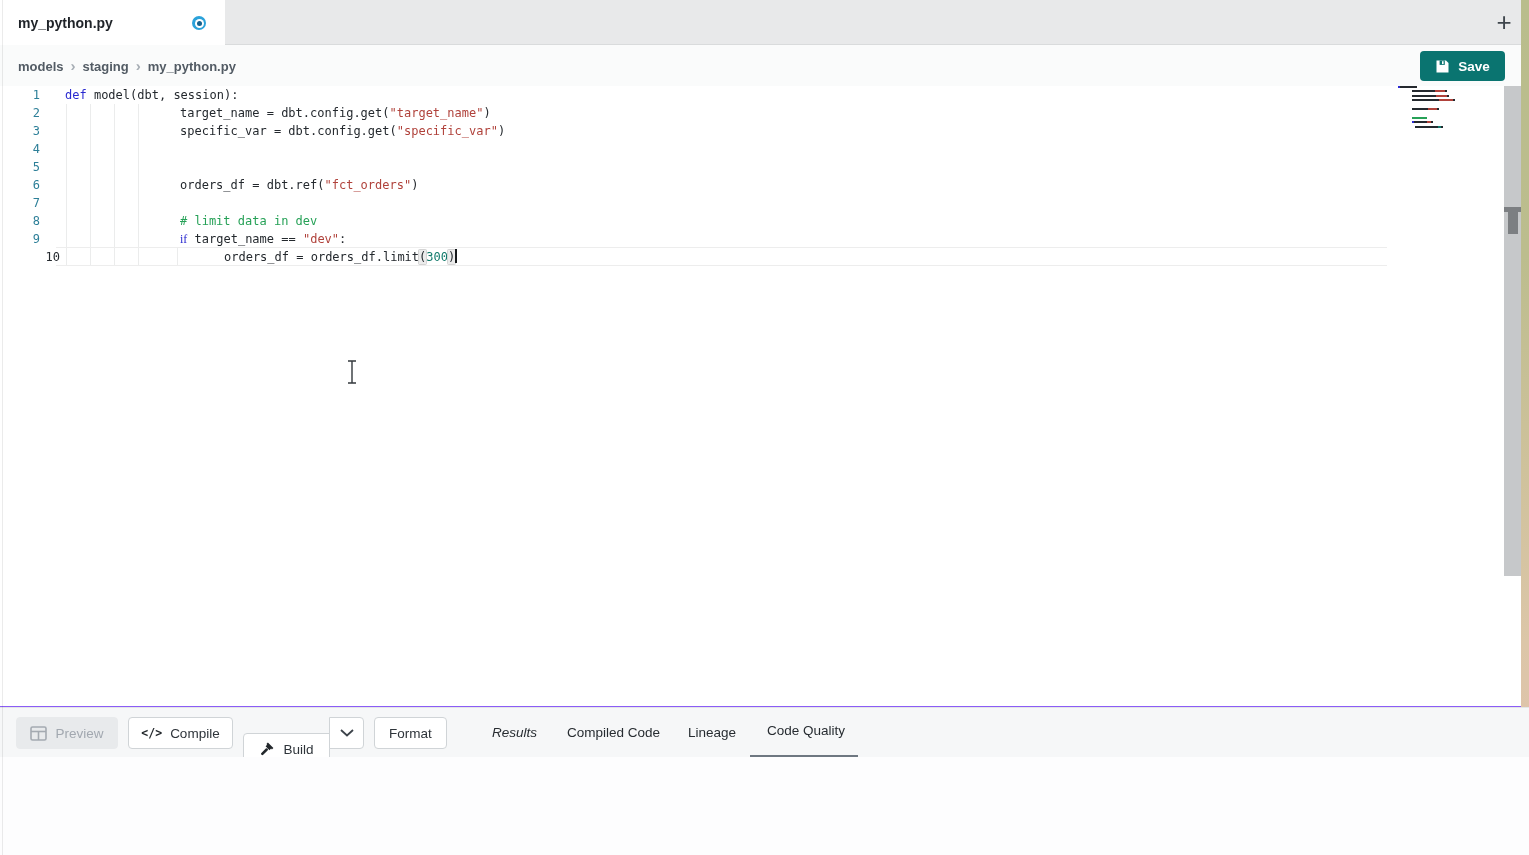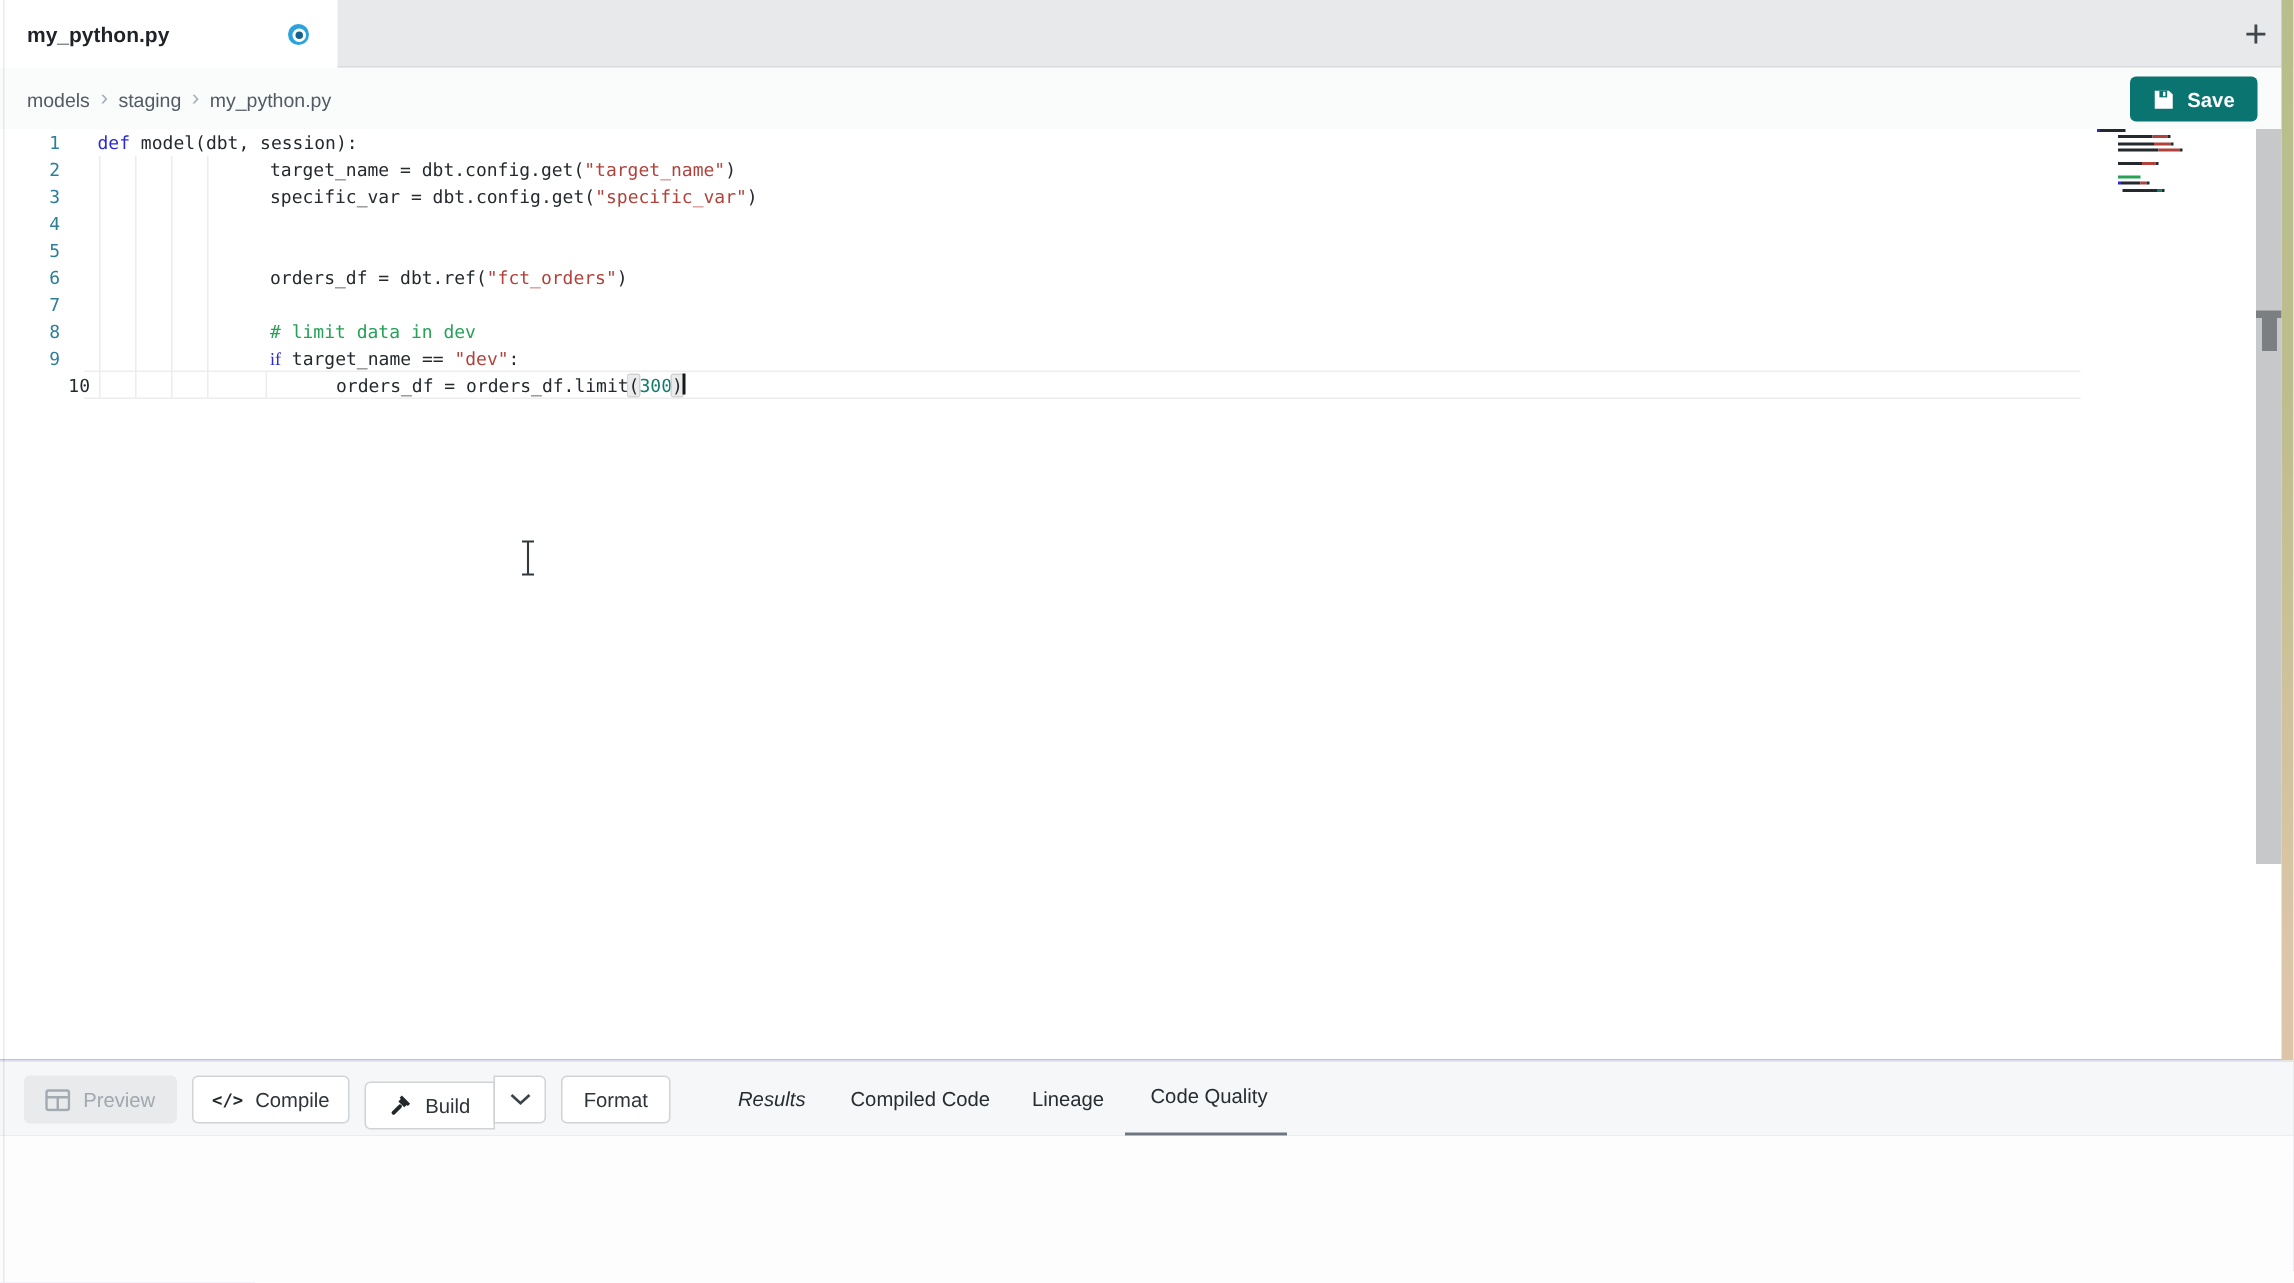--- a/index.html
+++ b/index.html
@@ -1,30 +1,30 @@
 <!DOCTYPE html>
 <html><head>
 <meta charset="utf-8">
 <style>
   * { margin:0; padding:0; box-sizing:border-box; }
   html,body { width:1529px; height:855px; background:#fff; font-family:"Liberation Sans", sans-serif; overflow:hidden; }
-  .app { position:relative; width:1529px; height:855px; background:#c4b5fd; }
+  .app { position:relative; width:1529px; height:855px; background:#8b5cf6; }
   .left-edge { position:absolute; left:2px; top:0; width:1px; height:855px; background:rgba(0,0,0,0.08); z-index:50; }
 
   
   .tabbar { position:absolute; left:0; top:0; width:1529px; height:45px; background:#e8e9ea; border-bottom:1px solid #d9dbdc; }
   .file-tab { position:absolute; left:0; top:0; width:225px; height:46px; background:#fff; display:flex; align-items:center; padding-left:18px; }
   .tab-label { font-size:14px; font-weight:700; color:#1f2328; }
   .unsaved-dot { position:absolute; left:192px; top:16px; width:14px; height:14px; border-radius:50%; background:#2ba2da; display:flex; align-items:center; justify-content:center; }
   .dot-mid { width:9px; height:9px; border-radius:50%; background:#fff; display:flex; align-items:center; justify-content:center; }
   .dot-core { width:5px; height:5px; border-radius:50%; background:#15618d; }
   .newtab { position:absolute; right:10px; top:5px; width:30px; height:34px; display:flex; align-items:center; justify-content:center; font-size:26px; font-weight:300; color:#3f464d; cursor:pointer; }
 
   
-  .crumbbar { position:absolute; left:0; top:45px; width:1529px; height:42px; background:#fafbfb; display:flex; align-items:center; padding-left:18px; }
+  .crumbbar { position:absolute; left:0; top:45px; width:1529px; height:42px; background:#fafbfb; display:flex; align-items:center; padding-left:18px;font-weight:bold; }
   .crumb { font-size:13px; color:#525b64; }
   .sep { font-size:15px; color:#a7aeb5; margin:0 7px; position:relative; top:-1px; }
   .save-btn { position:absolute; left:1420px; top:51px; width:85px; height:30px; background:#0a7470; border:none; border-radius:4px; color:#fff; font-family:"Liberation Sans",sans-serif; font-size:13.5px; font-weight:600; display:flex; align-items:center; justify-content:center; gap:8px; cursor:pointer; }
 
   
   .editor { position:absolute; left:0; top:86px; width:1529px; height:620px; background:#fff; font-family:"DejaVu Sans Mono","Liberation Mono",monospace; font-size:12px; }
   .guide { position:absolute; width:1px; background:#ebecec; }
   .code-row { display:flex; height:18px; line-height:18px; position:relative; }
   .code-row.active::before { content:''; position:absolute; left:56px; right:142px; top:-1px; bottom:0; border-top:1px solid #ededed; border-bottom:1px solid #ededed; pointer-events:none; }
   .ln { flex:none; width:40px; text-align:right; margin-right:25px; user-select:none; }
@@ -46,21 +46,21 @@
   .ibeam { position:absolute; left:345px; top:359px; z-index:60; }
 
   
   .toolbar { position:absolute; left:0; top:707px; width:1529px; height:50px; background:#f6f7f8; border-top:1px solid #e3e5e7; }
   .btn { position:absolute; top:9px; height:32px; border-radius:4px; display:flex; align-items:center; justify-content:center; gap:8px; font-size:13.5px; font-family:"Liberation Sans",sans-serif; cursor:pointer; }
   .btn.disabled { background:#e8eaec; color:#a2a8b0; border:1px solid #e8eaec; cursor:default; }
   .btn.normal { background:#fff; color:#2e343a; border:1px solid #d0d4d7; }
   .btn-preview { left:16px; width:102px; }
   .btn-compile { left:128px; width:105px; }
   .split { position:absolute; left:243px; top:9px; display:flex; }
-  .btn-build { position:relative; top:4px; left:0; width:87px; border-radius:4px 0 0 4px; }
+  .btn-build { position:relative; top:16px; left:0; width:87px; border-radius:4px 0 0 4px; }
   .btn-chevron { position:relative; top:0; left:-1px; width:35px; border-radius:0 4px 4px 0; }
   .btn-format { left:374px; width:73px; }
   .compile-glyph { font-family:"DejaVu Sans Mono",monospace; font-size:11.5px; font-weight:700; color:#22272b; }
   .ptab { position:absolute; top:14px; height:22px; line-height:22px; font-size:13.5px; color:#272c31; cursor:pointer; }
   .ptab-underline { position:absolute; left:750px; top:47px; width:108px; height:3px; background:#6e7781; }
 
   
   .panel { position:absolute; left:0; top:757px; width:1529px; height:98px; background:#fdfdfe; }
 </style>
 </head>

